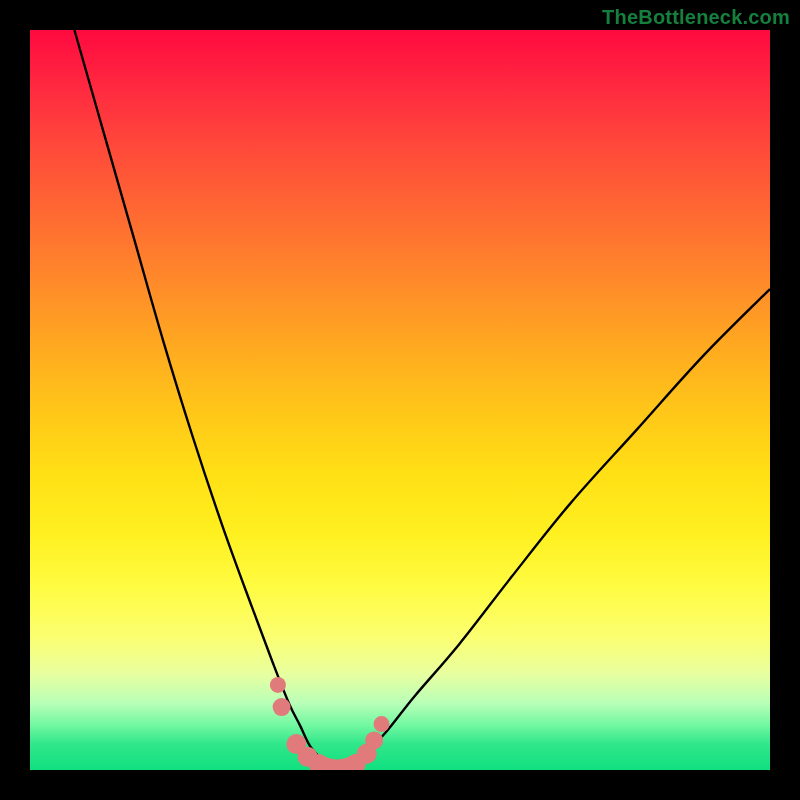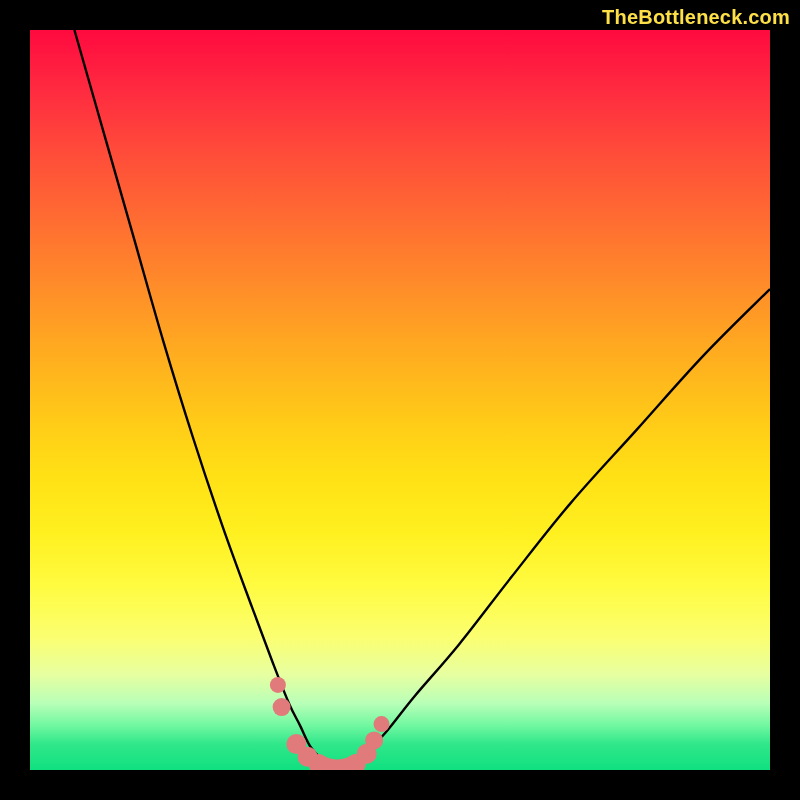--- a/index.html
+++ b/index.html
@@ -34,21 +34,21 @@
       #30e78a 96.5%,
       #10e080 100%);
   }
   .watermark {
     position: absolute;
     top: 6px;
     right: 10px;
     font-family: Arial, Helvetica, sans-serif;
     font-size: 20px;
     font-weight: 600;
-    color: #fde047;
+    color: #15803d;
     letter-spacing: 0.2px;
   }
   svg.curves {
     position: absolute;
     left: 0; top: 0;
     width: 740px; height: 740px;
   }
 </style>
 </head>
 <body>

